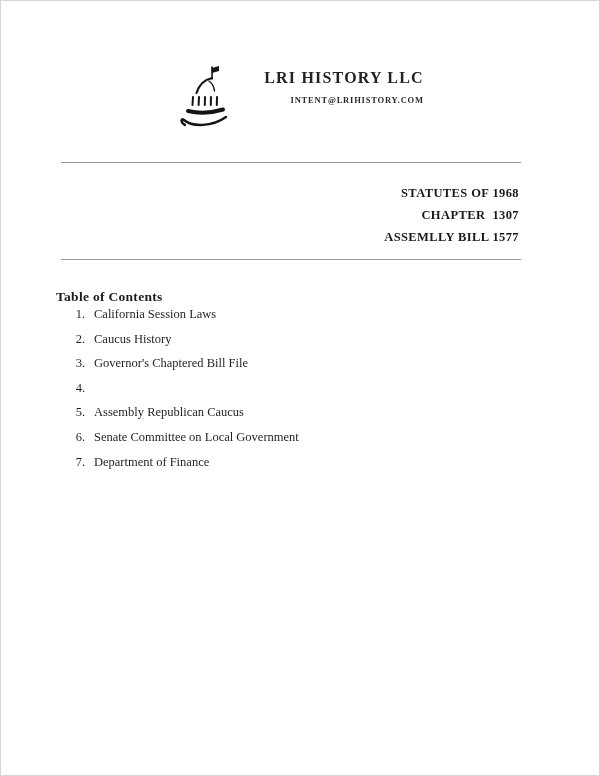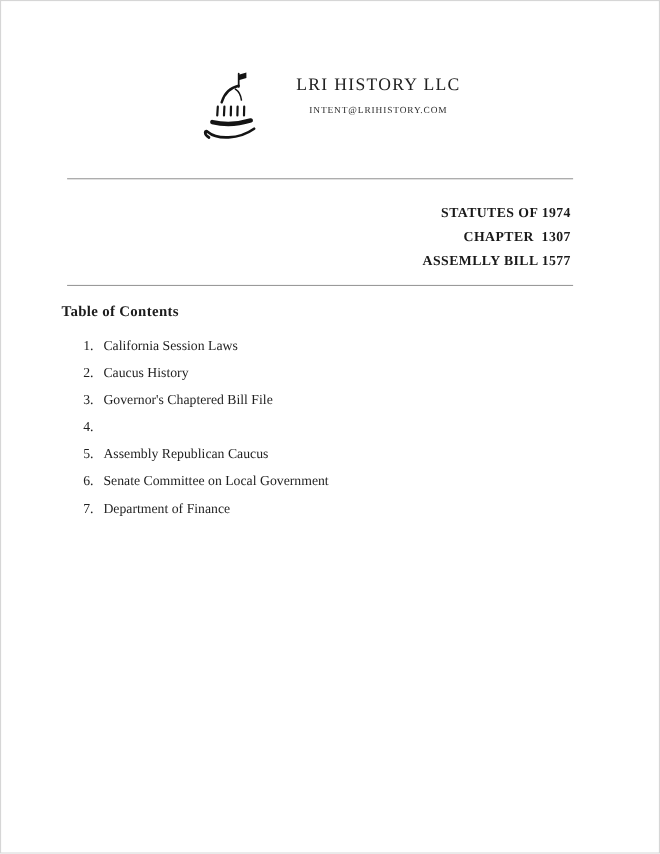--- a/index.html
+++ b/index.html
@@ -31,32 +31,34 @@
   }
   .logo {
     width: 62px;
     height: 74px;
     flex: 0 0 auto;
     margin-top: 2px;
   }
   .letterhead-text {
     text-align: center;
     padding-top: 6px;
+    font-weight: bold;
   }
   .company-name {
     font-size: 16px;
     letter-spacing: 1.2px;
     color: #222;
     margin-bottom: 7px;
   }
   .contact-line {
     font-size: 8.5px;
     letter-spacing: 0.8px;
     line-height: 13.5px;
     color: #2a2a2a;
+    text-align: right;
   }
 
   
   .rule {
     position: absolute;
     left: 60px;
     width: 460px;
     height: 0;
     border-top: 1px solid #9a9a9a;
   }
@@ -75,21 +77,21 @@
     font-size: 12.5px;
     letter-spacing: 0.4px;
     line-height: 22px;
     white-space: pre;
     color: #1a1a1a;
   }
 
   
   .toc-title {
     position: absolute;
-    top: 274px;
+    top: 288px;
     left: 55px;
     font-weight: bold;
     font-size: 13.5px;
     letter-spacing: 0.3px;
   }
   .toc-list {
     position: absolute;
     top: 306px;
     left: 68px;
     list-style: none;
@@ -136,21 +138,21 @@
     <div class="letterhead-text">
       <div class="company-name">LRI HISTORY LLC</div>
       <div class="contact-line">INTENT@LRIHISTORY.COM</div>
     </div>
   </div>
 
   <div class="rule rule-top"></div>
   <div class="rule rule-bottom"></div>
 
   <div class="statute-block">
-    <div class="statute-line">STATUTES OF 1974</div>
+    <div class="statute-line">STATUTES OF 1968</div>
     <div class="statute-line">CHAPTER  1307</div>
     <div class="statute-line">ASSEMLLY BILL 1577</div>
   </div>
 
   <div class="toc-title">Table of Contents</div>
 
   <ol class="toc-list">
     <li class="toc-item">
       <span class="toc-num">1.</span>
       <span class="toc-label">California Session Laws</span>

